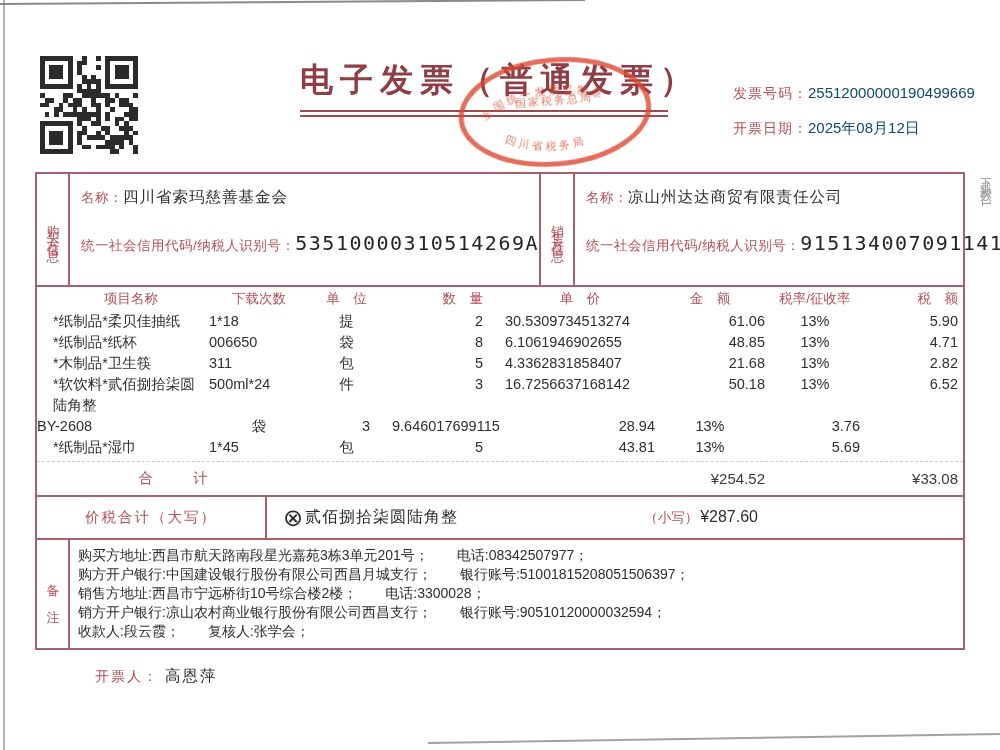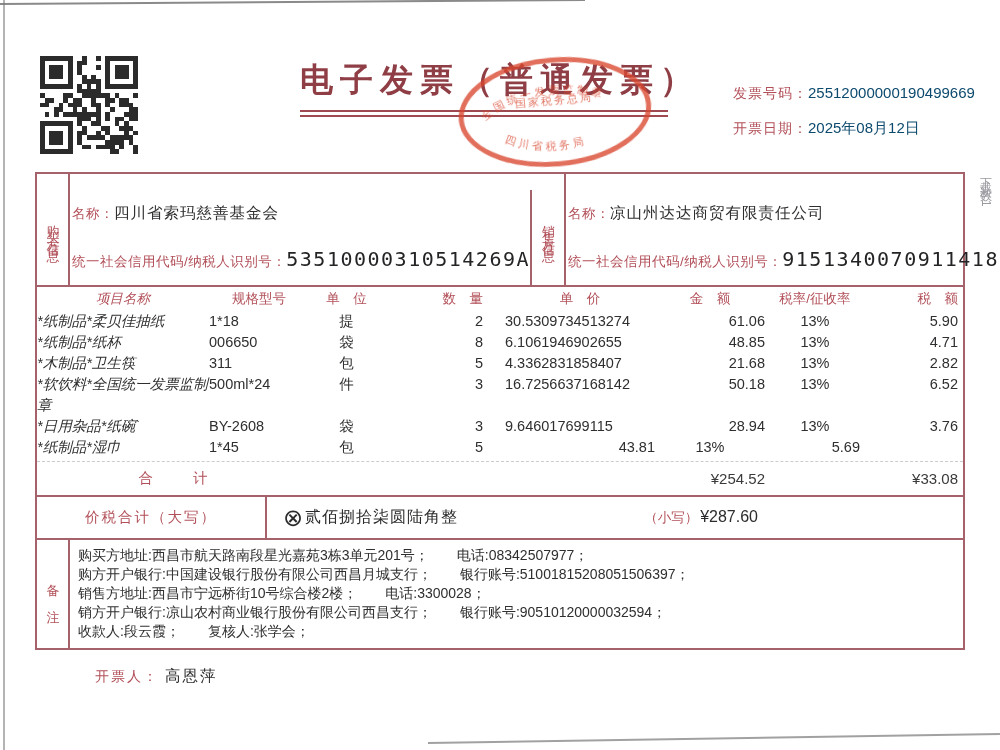--- a/index.html
+++ b/index.html
@@ -41,35 +41,35 @@
   .stamp{position:absolute;left:452px;top:52px;width:206px;height:122px;transform:rotate(-5deg);filter:blur(0.3px);opacity:.92;pointer-events:none;}
   
   .dl-count{position:absolute;right:6px;top:168px;height:160px;writing-mode:vertical-rl;
     font-size:12px;color:#9a9aa0;letter-spacing:4px;}
   
   .party{position:absolute;left:35px;top:172px;width:930px;height:115px;
     border:2px solid var(--border);display:grid;grid-template-columns:33px 1fr 34px 1fr;}
   .vlabel{border-right:2px solid var(--border);writing-mode:vertical-lr;
     display:flex;align-items:center;justify-content:center;
     font-size:13px;color:var(--red);letter-spacing:6px;padding:6px 0;}
-  .party .content{padding:13px 0 0 2px;margin-top:16px;}
+  .party .content{padding:13px 0 0 11px;}
   .party .content.buyer{border-right:2px solid var(--border);}
   .pline{display:flex;align-items:baseline;white-space:nowrap;}
   .pline .lab{font-size:13.5px;letter-spacing:.5px;}
   .pline .name-val{font-size:15.5px;color:#2e2e30;letter-spacing:1px;}
   .pline.idline{margin-top:23px;}
   .pline .id-val{font-size:20px;letter-spacing:1.5px;color:#242426;}
   
   .items{position:absolute;left:35px;top:287px;width:930px;height:210px;
     border-left:2px solid var(--border);border-right:2px solid var(--border);
     border-bottom:2px solid var(--border);display:flex;flex-direction:column;}
   .grid8{display:grid;grid-template-columns:172px 100px 75px 113px 158px 110px 100px 1fr;}
   .thead{height:24px;align-items:center;color:var(--red);font-size:13.5px;}
   .thead .c{white-space:nowrap;}
-  .c-name{padding-left:0;font-style:italic;}
+  .c-name{padding-left:16px;}
   .thead .c-name{text-align:center;}
   .thead .c-spec{text-align:center;}
   .c-unit{text-align:center;}
   .c-qty{text-align:right;padding-right:14px;}
   .c-price{padding-left:8px;}
   .thead .c-price{text-align:center;}
   .c-amount{text-align:right;}
   .thead .c-amount{text-align:center;}
   .c-rate{text-align:center;}
   .c-tax{text-align:right;padding-right:5px;}
@@ -392,21 +392,21 @@
     <div class="pline idline">
       <span class="lab red">统一社会信用代码/纳税人识别号：</span>
       <span class="id-val mono">915134007091141875</span>
     </div>
   </div>
 </div>
 
 <div class="items">
   <div class="grid8 thead">
     <div class="c c-name">项目名称</div>
-    <div class="c c-spec">规格型号</div>
+    <div class="c c-spec">下载次数</div>
     <div class="c c-unit">单　位</div>
     <div class="c c-qty">数　量</div>
     <div class="c c-price">单　价</div>
     <div class="c c-amount">金　额</div>
     <div class="c c-rate">税率/征收率</div>
     <div class="c c-tax">税　额</div>
   </div>
 
   <div class="grid8 irow">
     <div class="c c-name">*纸制品*柔贝佳抽纸</div>
@@ -432,31 +432,30 @@
     <div class="c c-name">*木制品*卫生筷</div>
     <div class="c c-spec">311</div>
     <div class="c c-unit">包</div>
     <div class="c c-qty">5</div>
     <div class="c c-price">4.3362831858407</div>
     <div class="c c-amount">21.68</div>
     <div class="c c-rate">13%</div>
     <div class="c c-tax">2.82</div>
   </div>
   <div class="grid8 irow">
-    <div class="c c-name">*软饮料*全国统一发票监制章</div>
+    <div class="c c-name">*软饮料*贰佰捌拾柒圆陆角整</div>
     <div class="c c-spec">500ml*24</div>
     <div class="c c-unit">件</div>
     <div class="c c-qty">3</div>
     <div class="c c-price">16.7256637168142</div>
     <div class="c c-amount">50.18</div>
     <div class="c c-rate">13%</div>
     <div class="c c-tax">6.52</div>
   </div>
   <div class="grid8 irow">
-    <div class="c c-name">*日用杂品*纸碗`</div>
     <div class="c c-spec">BY-2608</div>
     <div class="c c-unit">袋</div>
     <div class="c c-qty">3</div>
     <div class="c c-price">9.646017699115</div>
     <div class="c c-amount">28.94</div>
     <div class="c c-rate">13%</div>
     <div class="c c-tax">3.76</div>
   </div>
   <div class="grid8 irow">
     <div class="c c-name">*纸制品*湿巾</div>

